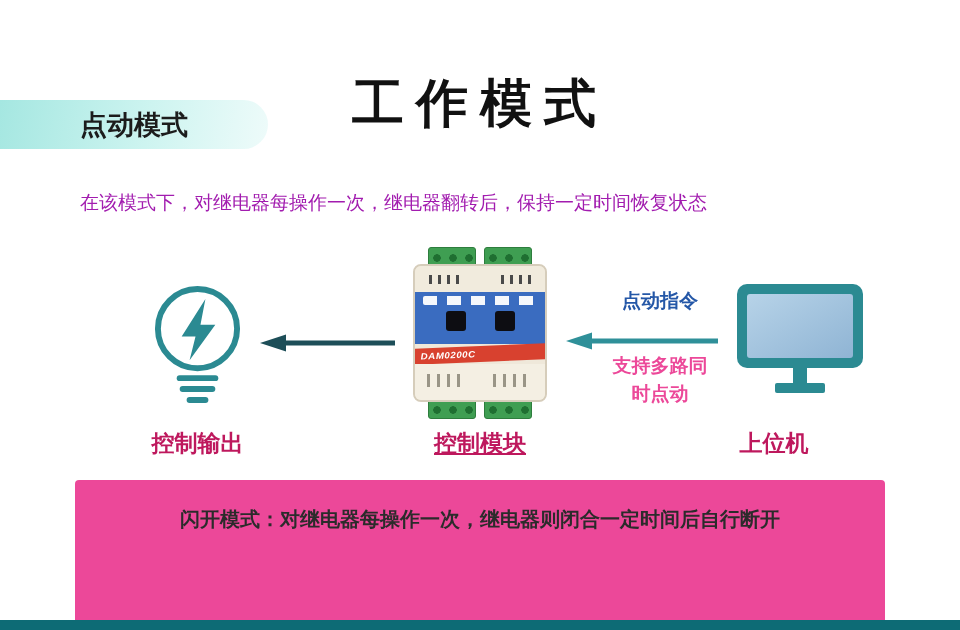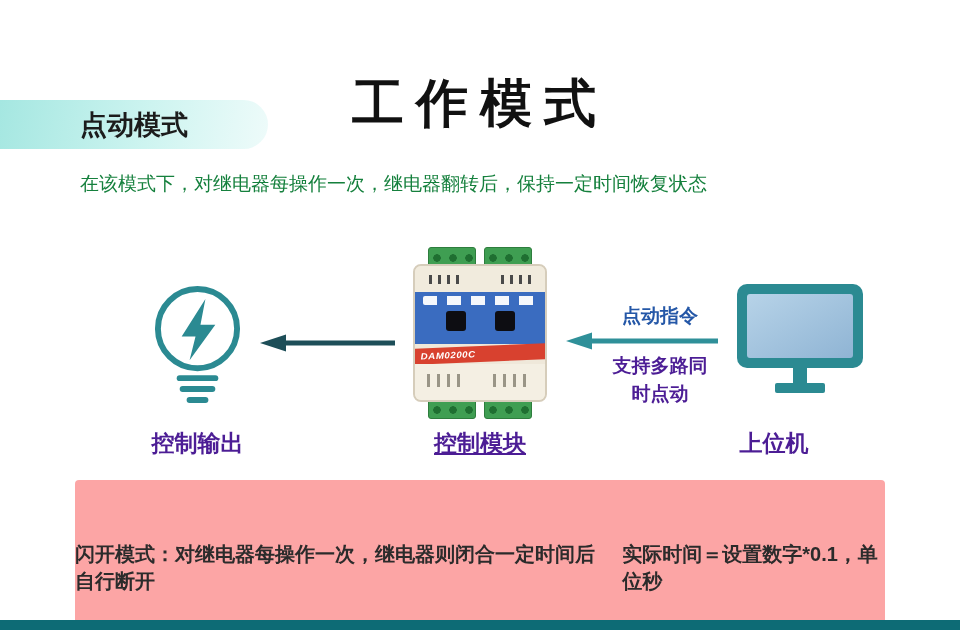--- a/index.html
+++ b/index.html
@@ -8,39 +8,39 @@
   .page { position:relative; width:960px; height:630px; background:#fff; overflow:hidden; }
 
   .page-title { position:absolute; top:22px; left:0; width:100%; text-align:center;
     font-size:52px; font-weight:bold; color:#111; letter-spacing:12px;margin-top:47px; }
 
   .header-pill { position:absolute; top:100px; left:0; width:268px; height:49px;
     background:linear-gradient(100deg,#a5e7e1 0%,#cdf4f0 55%,#eefbfa 100%);
     border-radius:0 30px 30px 0; display:flex; align-items:center; }
   .header-text { padding-left:80px; font-size:27px; font-weight:bold; color:#1c1c1c; }
 
-  .description { position:absolute; top:171px; left:80px; font-size:19px; color:#15803d; }
+  .description { position:absolute; top:190px; left:80px; font-size:19px; color:#a21caf; }
 
   
   .bulb { position:absolute; left:150px; top:283px; }
 
   
   .diag-label { position:absolute; top:428px; text-align:center; font-size:23px;
-    font-weight:bold; color:#4c1d95; }
+    font-weight:bold; color:#be185d; }
   .label-output { left:130px; width:135px; }
   .label-module { left:413px; width:134px;text-decoration:underline; }
   .label-host   { left:719px; width:110px; }
 
   
   .arrow-left  { position:absolute; left:260px; top:332px; }
   .arrow-right { position:absolute; left:566px; top:330px; }
-  .cmd-label { position:absolute; left:590px; top:303px; width:140px; text-align:center;
+  .cmd-label { position:absolute; left:590px; top:288px; width:140px; text-align:center;
     font-size:19px; font-weight:bold; color:#2457a7; }
   .cmd-note  { position:absolute; left:605px; top:352px; width:110px; text-align:center;
-    font-size:19px; font-weight:bold; color:#4c1d95; line-height:1.45; }
+    font-size:19px; font-weight:bold; color:#ec4899; line-height:1.45; }
 
   
   .device { position:absolute; left:413px; top:247px; width:134px; }
   .dev-term { display:flex; justify-content:center; gap:8px; position:relative; z-index:0; }
   .tb { width:48px; height:20px; background:#3f9e52; border-radius:3px;
     background-image:radial-gradient(circle at 7px 10px,#1f6f31 0 3.5px,transparent 4px);
     background-size:16px 20px; background-position:1px 0; background-repeat:repeat-x;
     background-color:#3f9e52; border:1px solid #2e7d3d; }
   .dev-body { position:relative; z-index:1; width:134px; height:138px; margin:-3px 0;
     background:#efe8da; border:2px solid #d6cdbb; border-radius:8px; overflow:hidden;
@@ -64,21 +64,21 @@
   .dev-lower::before, .dev-lower::after { content:""; position:absolute; top:10px; width:40px; height:13px;
     background:repeating-linear-gradient(90deg,#8a8577 0 3px,transparent 3px 10px); opacity:.85; }
   .dev-lower::before { left:12px; }
   .dev-lower::after  { right:12px; }
 
   
   .monitor { position:absolute; left:737px; top:284px; }
 
   
   .notes { position:absolute; left:75px; top:480px; width:810px; height:150px;
-    background:#fca5a5; border-radius:4px 4px 0 0; display:flex; flex-direction:row;
+    background:#ec4899; border-radius:4px 4px 0 0; display:flex; flex-direction:column;
     align-items:center; padding-top:26px; gap:14px; }
   .note-line { font-size:20px; font-weight:bold; color:#2b2b2b; }
 
   .footer-bar { position:absolute; left:0; bottom:0; width:960px; height:10px;
     background:#0d6b75; z-index:3; }
 </style>
 </head>
 <body>
 
 <div class="page">
@@ -148,18 +148,17 @@
       <rect x="38" y="99" width="50" height="10" rx="2" fill="#2b8a92"></rect>
     </svg>
 
     <div class="diag-label label-output">控制输出</div>
     <div class="diag-label label-module">控制模块</div>
     <div class="diag-label label-host">上位机</div>
   </div>
 
   <div class="notes">
     <div class="note-line">闪开模式：对继电器每操作一次，继电器则闭合一定时间后自行断开</div>
-    <div class="note-line">实际时间＝设置数字*0.1，单位秒</div>
   </div>
 
   <div class="footer-bar"></div>
 
 </div>
 
 </body></html>

